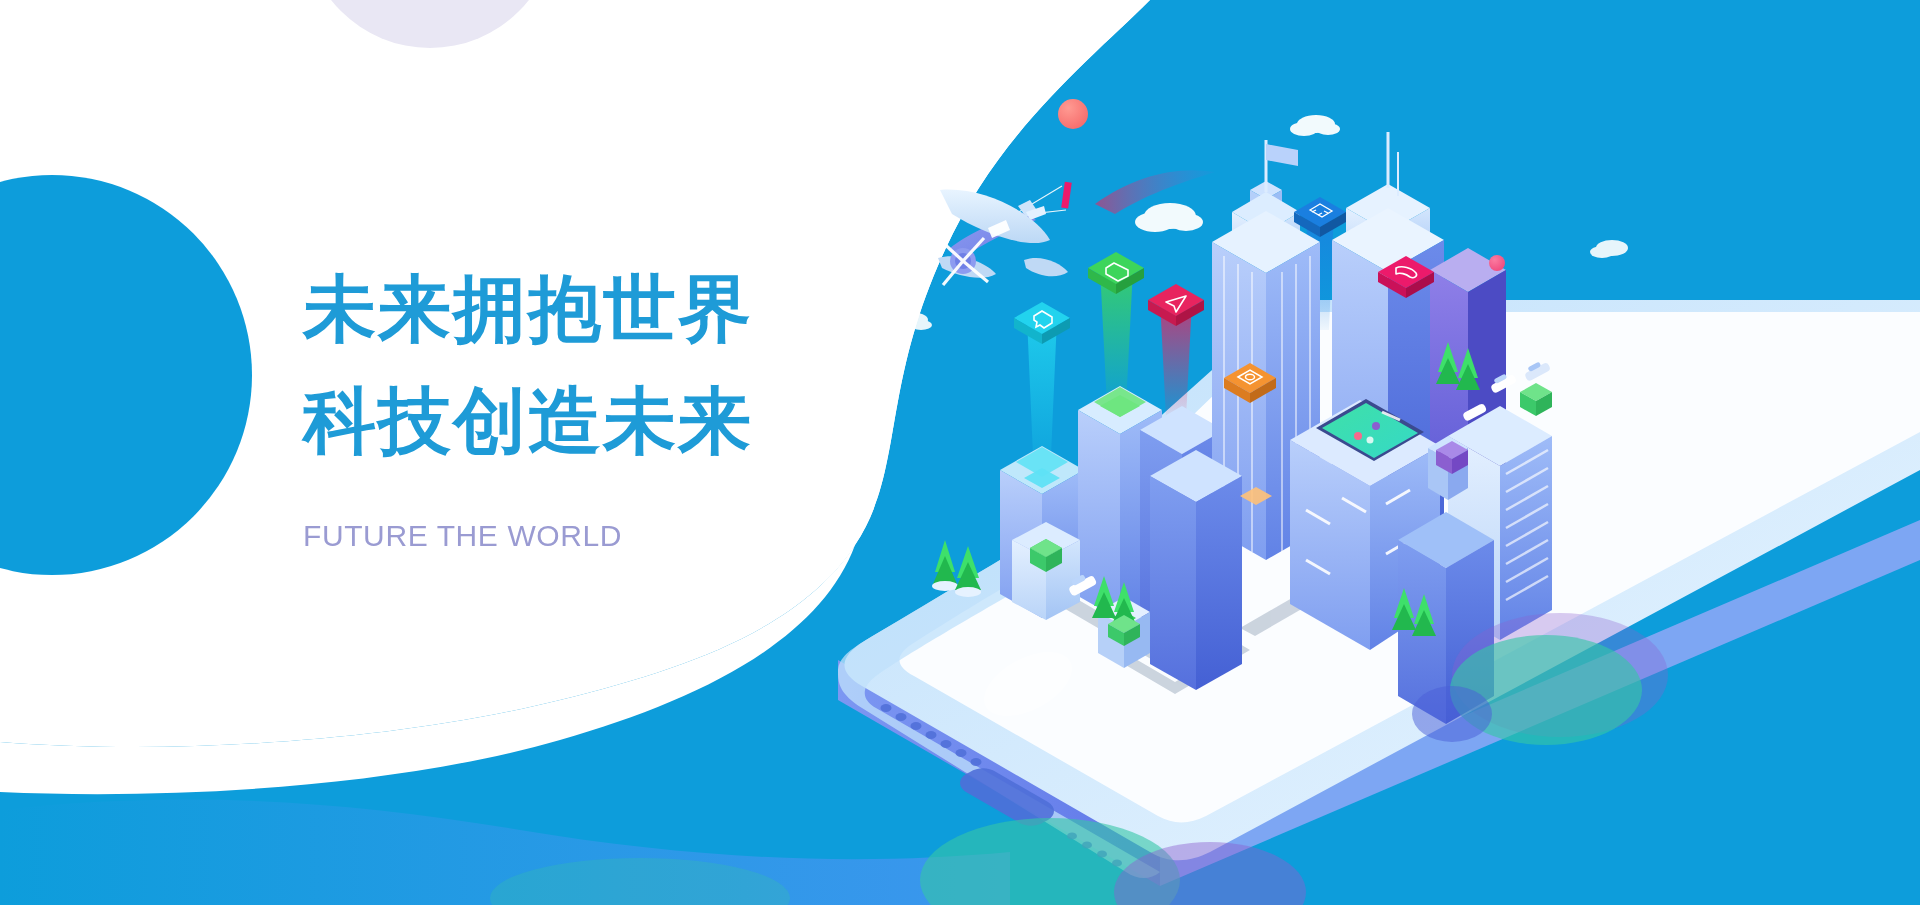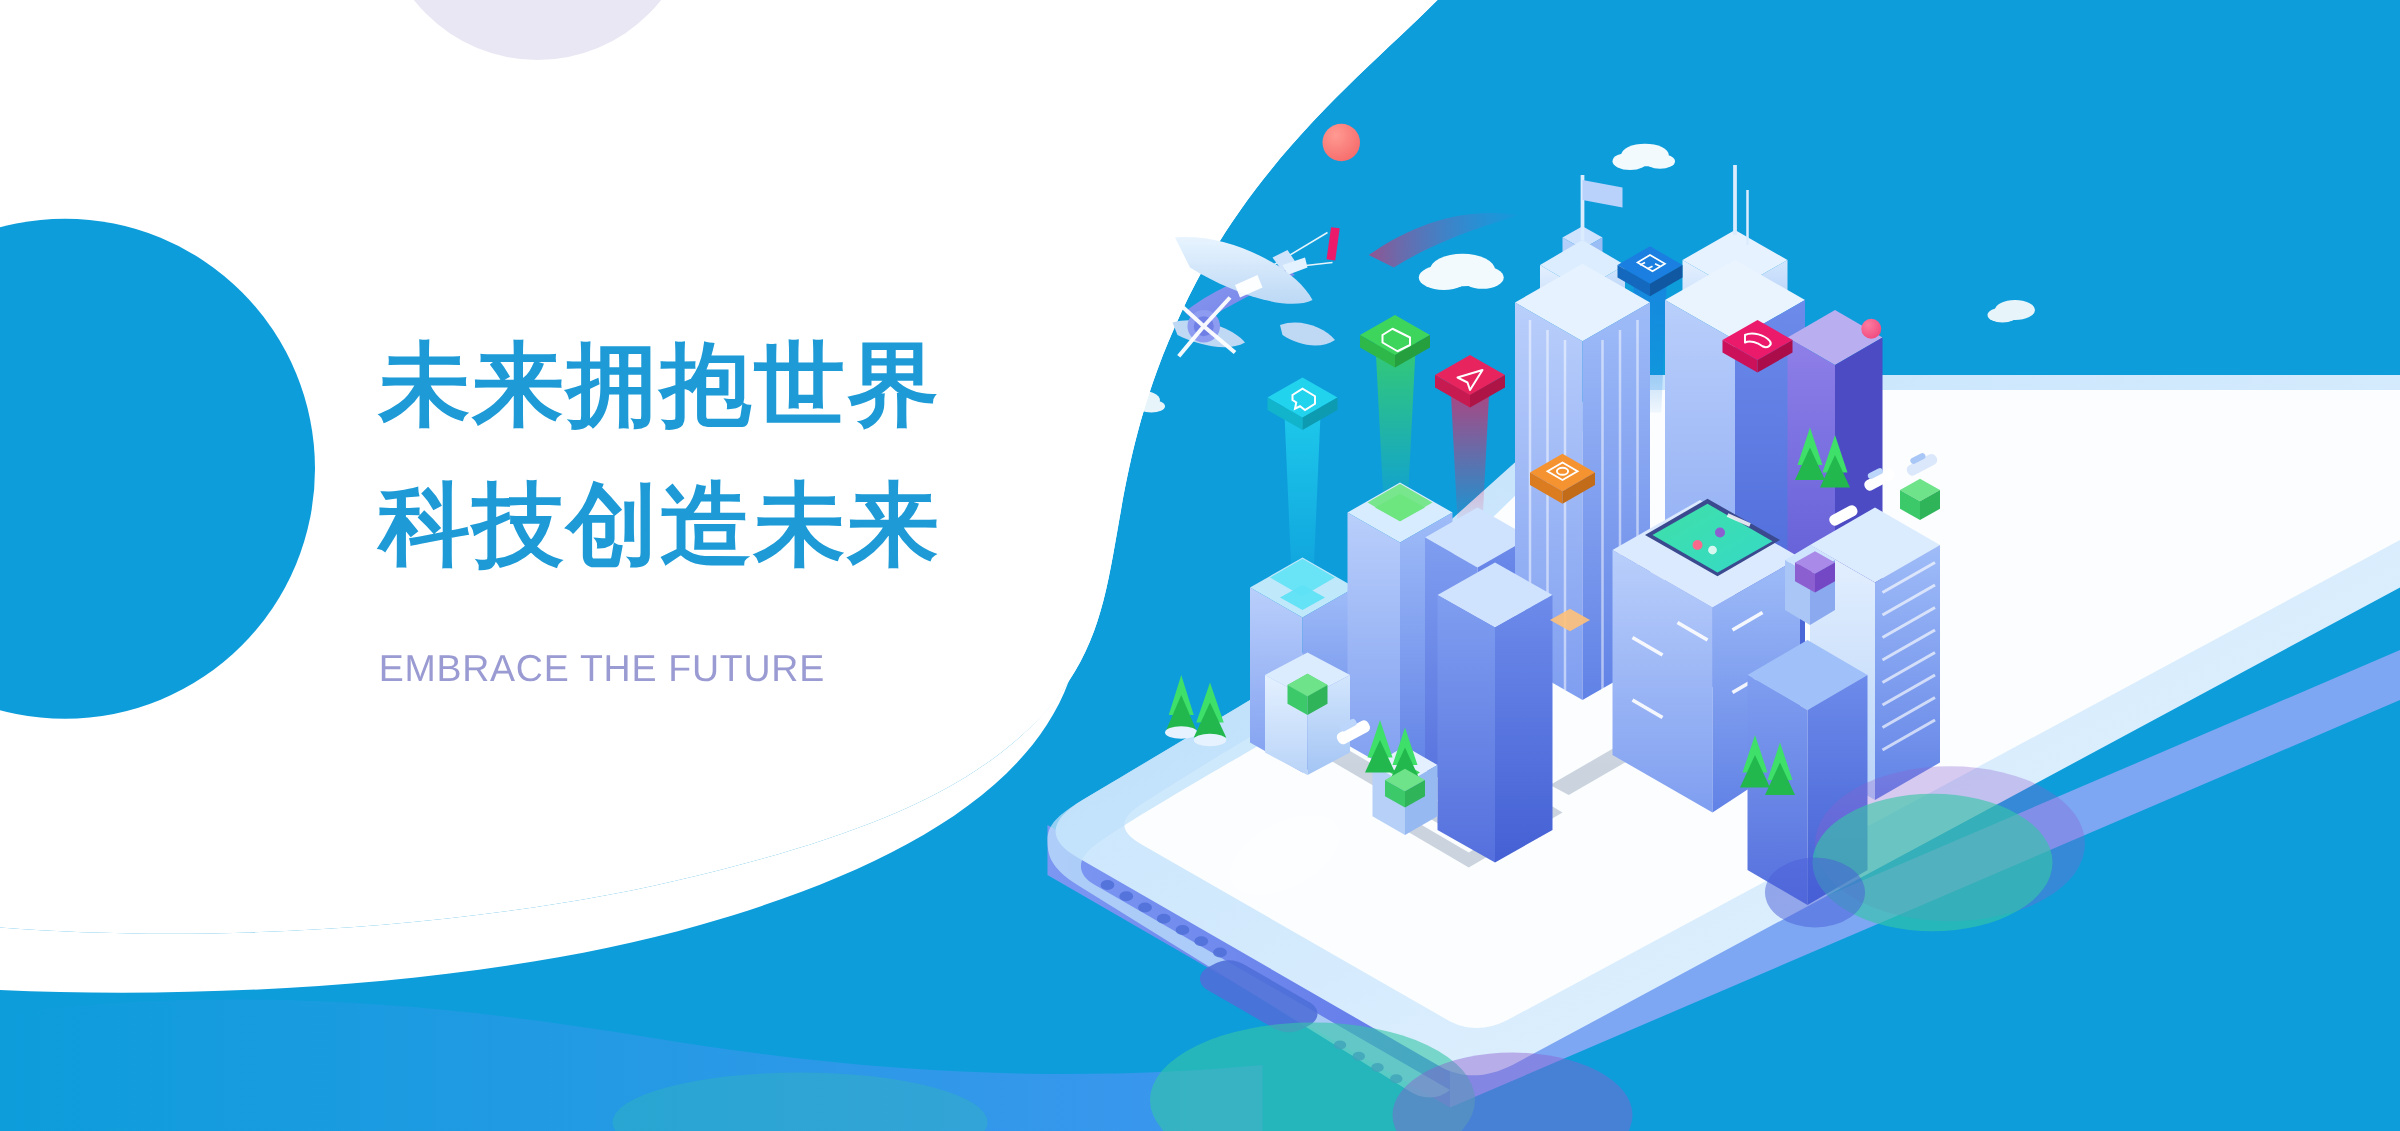--- a/index.html
+++ b/index.html
@@ -614,17 +614,17 @@
 
     </g>
   </svg>
 
   <div id="text-block">
     <div>
       <div class="headline">未来拥抱世界</div>
       <div class="headline">科技创造未来</div>
     </div>
     <div id="sub-wrap">
-      <div class="subline">EMBRACE THE FUTURE</div>
+      <div class="subline">FUTURE THE WORLD</div>
     </div>
   </div>
 
 </div>
 
 </body></html>

